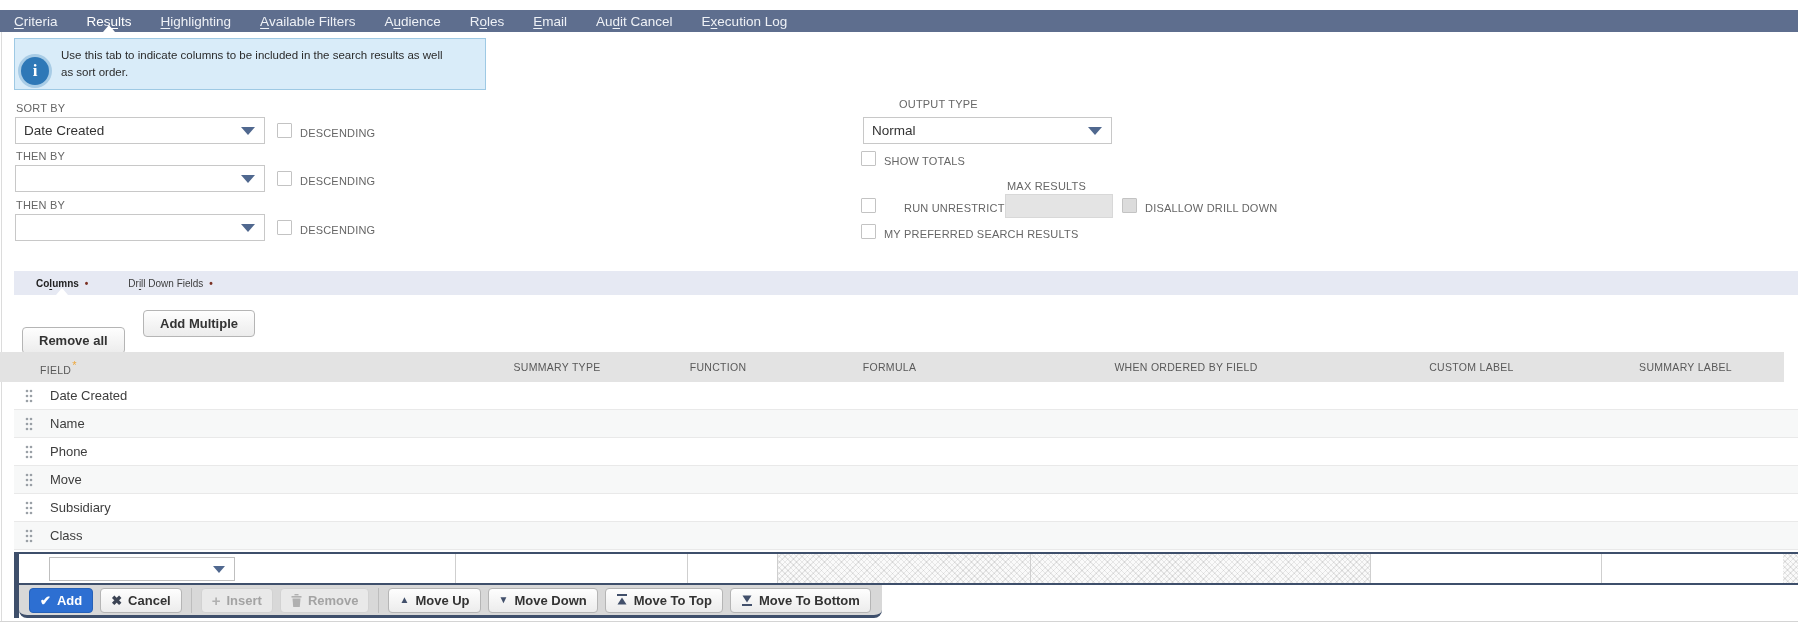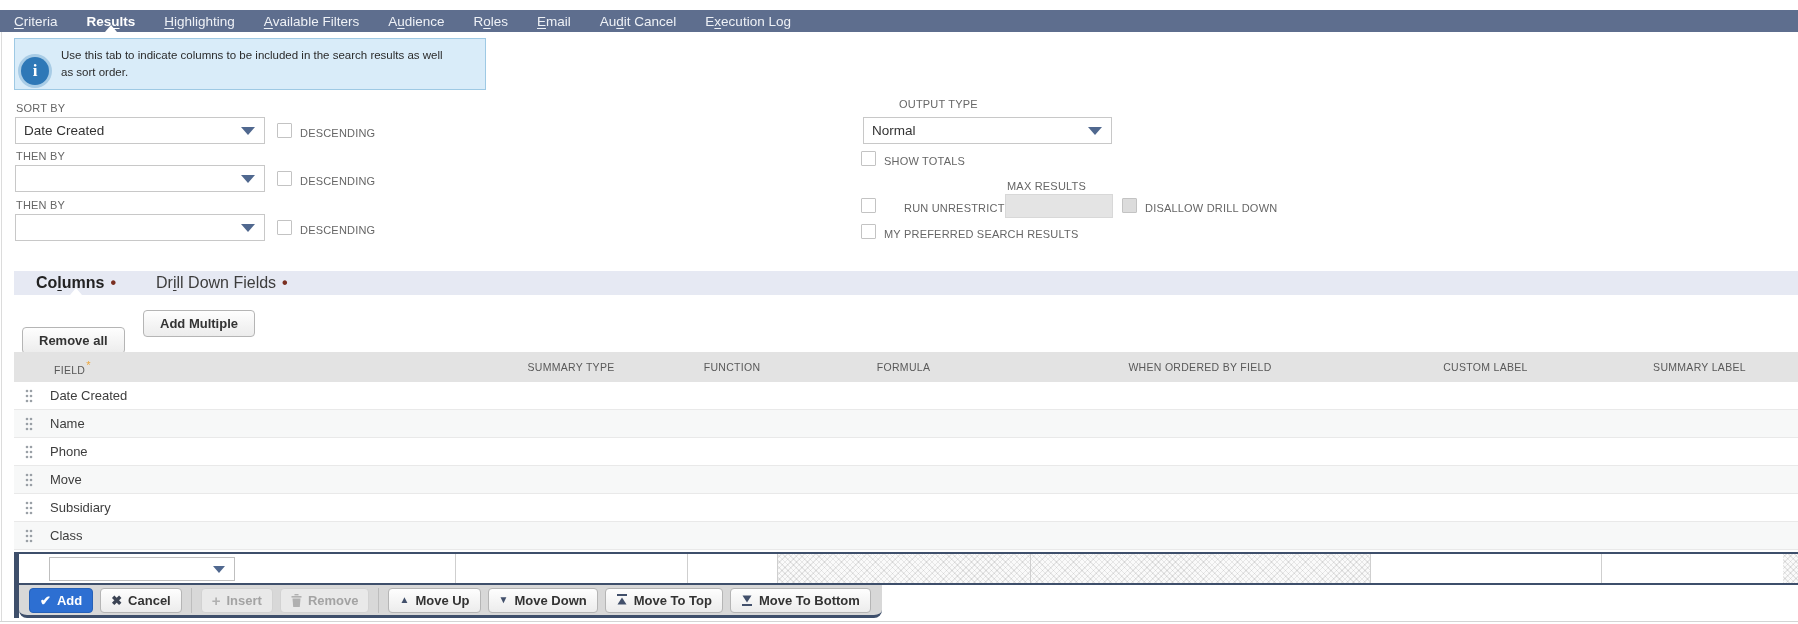--- a/index.html
+++ b/index.html
@@ -4,21 +4,21 @@
 <style>
   html,body{margin:0;padding:0;background:#fff;}
   #app{position:relative;width:1798px;height:624px;background:#fff;overflow:hidden;
        font-family:"Liberation Sans",sans-serif;color:#333;}
   
   .navbar{position:absolute;left:0;top:10px;width:1798px;height:22px;background:#5e6e8e;
           display:flex;align-items:center;gap:29px;padding-left:14px;box-sizing:border-box;}
   .nav-tab{position:relative;height:22px;display:flex;align-items:center;
            color:#eef1f6;font-size:13.5px;white-space:nowrap;cursor:pointer;}
   .nav-tab .key{text-decoration:underline;text-underline-offset:2px;}
-  .nav-tab.active{color:#fff;font-weight:700;}
+  .nav-tab.active{color:#fff;font-weight:400;}
   .tab-pointer{position:absolute;bottom:0;left:50%;transform:translateX(-50%);width:0;height:0;
                border-left:6px solid transparent;border-right:6px solid transparent;border-bottom:7px solid #fff;}
   
   .content-edge-left{position:absolute;left:1px;top:32px;width:1px;height:590px;background:#dcdcdc;}
   .content-edge-bottom{position:absolute;left:0;top:621px;width:1798px;height:1px;background:#d4d4d4;}
   
   .info-banner{position:absolute;left:14px;top:38px;width:472px;height:52px;background:#d9ecf9;
                border:1px solid #9ec9e4;box-sizing:border-box;}
   .info-banner .txt{position:absolute;left:46px;top:8px;width:390px;font-size:11.5px;line-height:1.45;color:#2b2b2b;}
   .info-icon{position:absolute;left:6px;bottom:4px;width:28px;height:28px;border-radius:50%;
@@ -32,31 +32,31 @@
   .sel-arrow{width:0;height:0;border-left:7px solid transparent;border-right:7px solid transparent;
              border-top:8px solid #50688f;margin-right:9px;}
   .cb{position:absolute;width:15px;height:15px;background:#fff;border:1px solid #c3c3c3;border-radius:1px;
       box-sizing:border-box;cursor:pointer;}
   .cb.disabled{background:#dcdcdc;cursor:default;}
   .text-input{position:absolute;box-sizing:border-box;}
   .text-input.disabled{background:#e4e4e4;border:1px solid #d8d8d8;}
   
   .subtabs{position:absolute;left:14px;top:271px;width:1784px;height:24px;background:#e6e9f3;
            display:flex;align-items:center;gap:40px;padding-left:22px;box-sizing:border-box;}
-  .subtab{position:relative;height:24px;display:flex;align-items:center;font-size:16px;color:#3d3d3d;cursor:pointer;white-space:nowrap;}
+  .subtab{position:relative;height:24px;display:flex;align-items:center;font-size:10px;color:#3d3d3d;cursor:pointer;white-space:nowrap;}
   .subtab .key{text-decoration:underline;text-underline-offset:2px;}
   .subtab.active{font-weight:700;color:#222;}
   .subtab .bullet{color:#7a2f21;font-weight:700;margin-left:6px;}
   .subtab .tab-pointer{border-bottom-color:#fff;}
   
   .gbtn{position:absolute;height:27px;padding:0 16px;border:1px solid #b5b5b5;border-radius:4px;
         background:linear-gradient(#fefefe,#ececec);font-size:13px;font-weight:600;color:#333;
         display:flex;align-items:center;justify-content:center;cursor:pointer;box-sizing:border-box;white-space:nowrap;}
   
-  .thead{position:absolute;left:14px;top:352px;width:1784px;height:30px;background:#e3e3e3;
+  .thead{position:absolute;left:0;top:352px;width:1784px;height:30px;background:#e3e3e3;
          display:flex;align-items:center;font-size:10.5px;color:#595959;letter-spacing:.3px;}
   .th{text-align:center;box-sizing:border-box;white-space:nowrap;}
   .th.first{text-align:left;padding-left:40px;}
   .req{color:#eda73c;font-size:11px;vertical-align:super;margin-left:1px;}
   .trow{position:absolute;left:14px;width:1784px;height:28px;display:flex;align-items:center;
         border-bottom:1px solid #e9e9e9;background:#fff;font-size:13px;color:#3d3d3d;box-sizing:border-box;cursor:pointer;}
   .trow.alt{background:#f7f8f8;}
   .drag{width:36px;padding-left:11px;box-sizing:border-box;display:flex;align-items:center;cursor:grab;}
   
   .edit-area{position:absolute;left:14px;top:552px;width:1784px;height:66px;border-left:5px solid #3e4f6b;box-sizing:border-box;}

